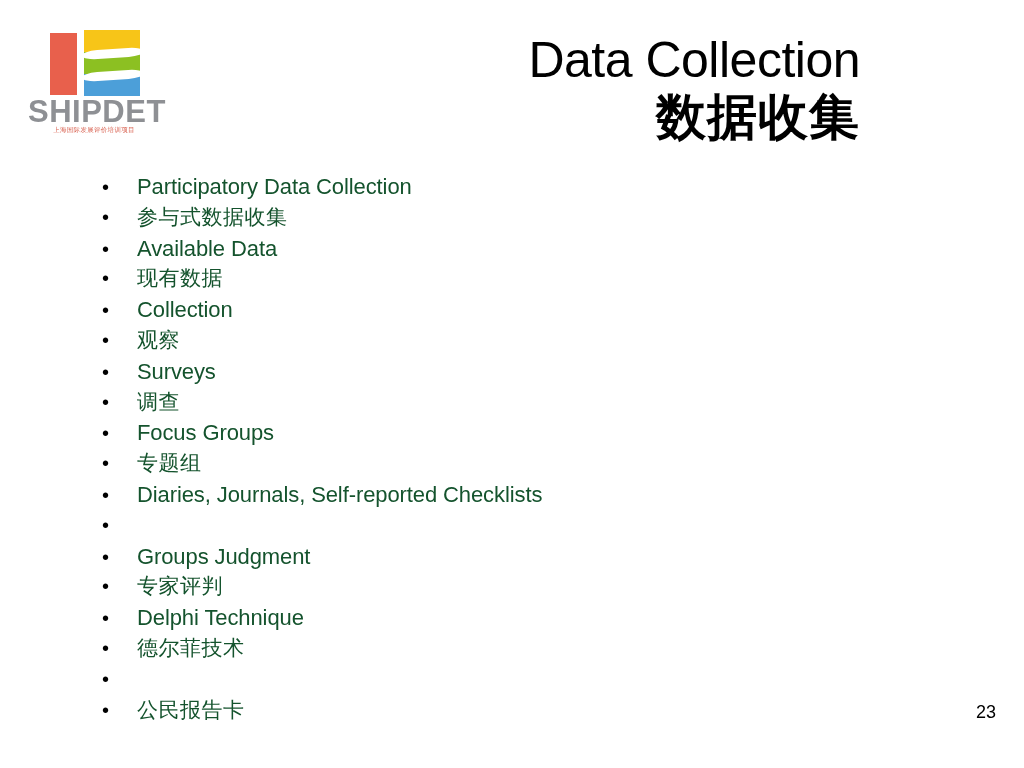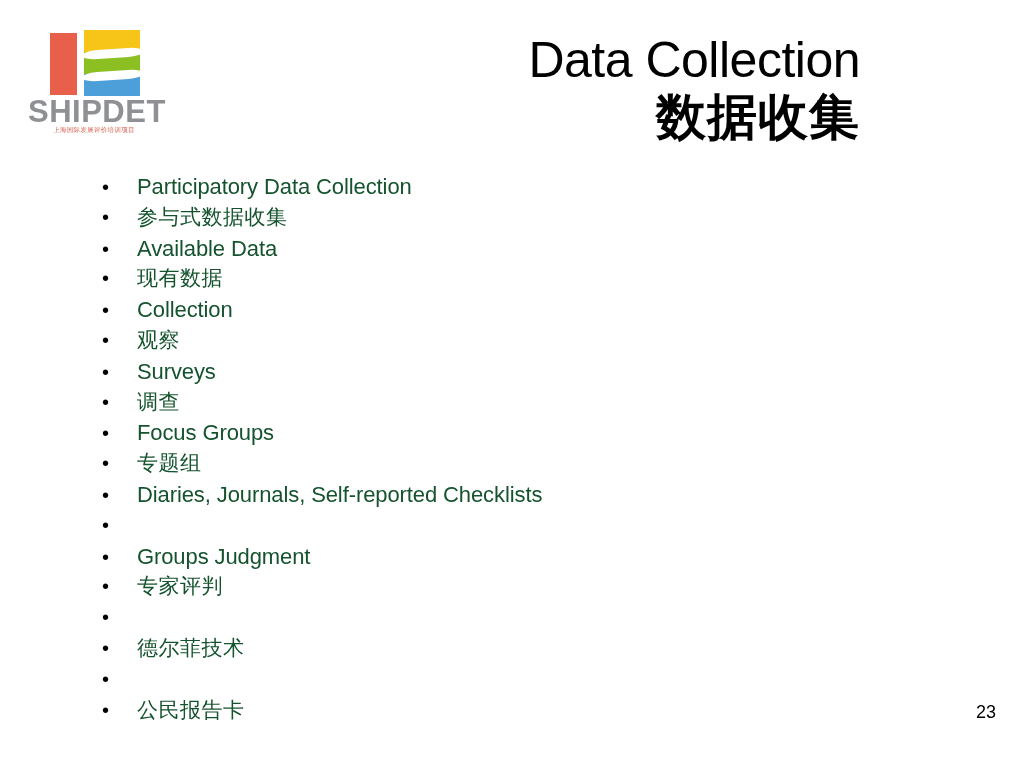--- a/index.html
+++ b/index.html
@@ -246,20 +246,21 @@
       <div class="bullet-row">
         <span class="bullet-dot">•</span>
         <span class="bullet-text en">Groups Judgment</span>
       </div>
       <div class="bullet-row">
         <span class="bullet-dot">•</span>
         <span class="bullet-text zh">专家评判</span>
       </div>
       <div class="bullet-row">
         <span class="bullet-dot">•</span>
+        <span class="bullet-text en">Delphi Technique</span>
       </div>
       <div class="bullet-row">
         <span class="bullet-dot">•</span>
         <span class="bullet-text zh">德尔菲技术</span>
       </div>
       <div class="bullet-row">
         <span class="bullet-dot">•</span>
       </div>
       <div class="bullet-row">
         <span class="bullet-dot">•</span>

